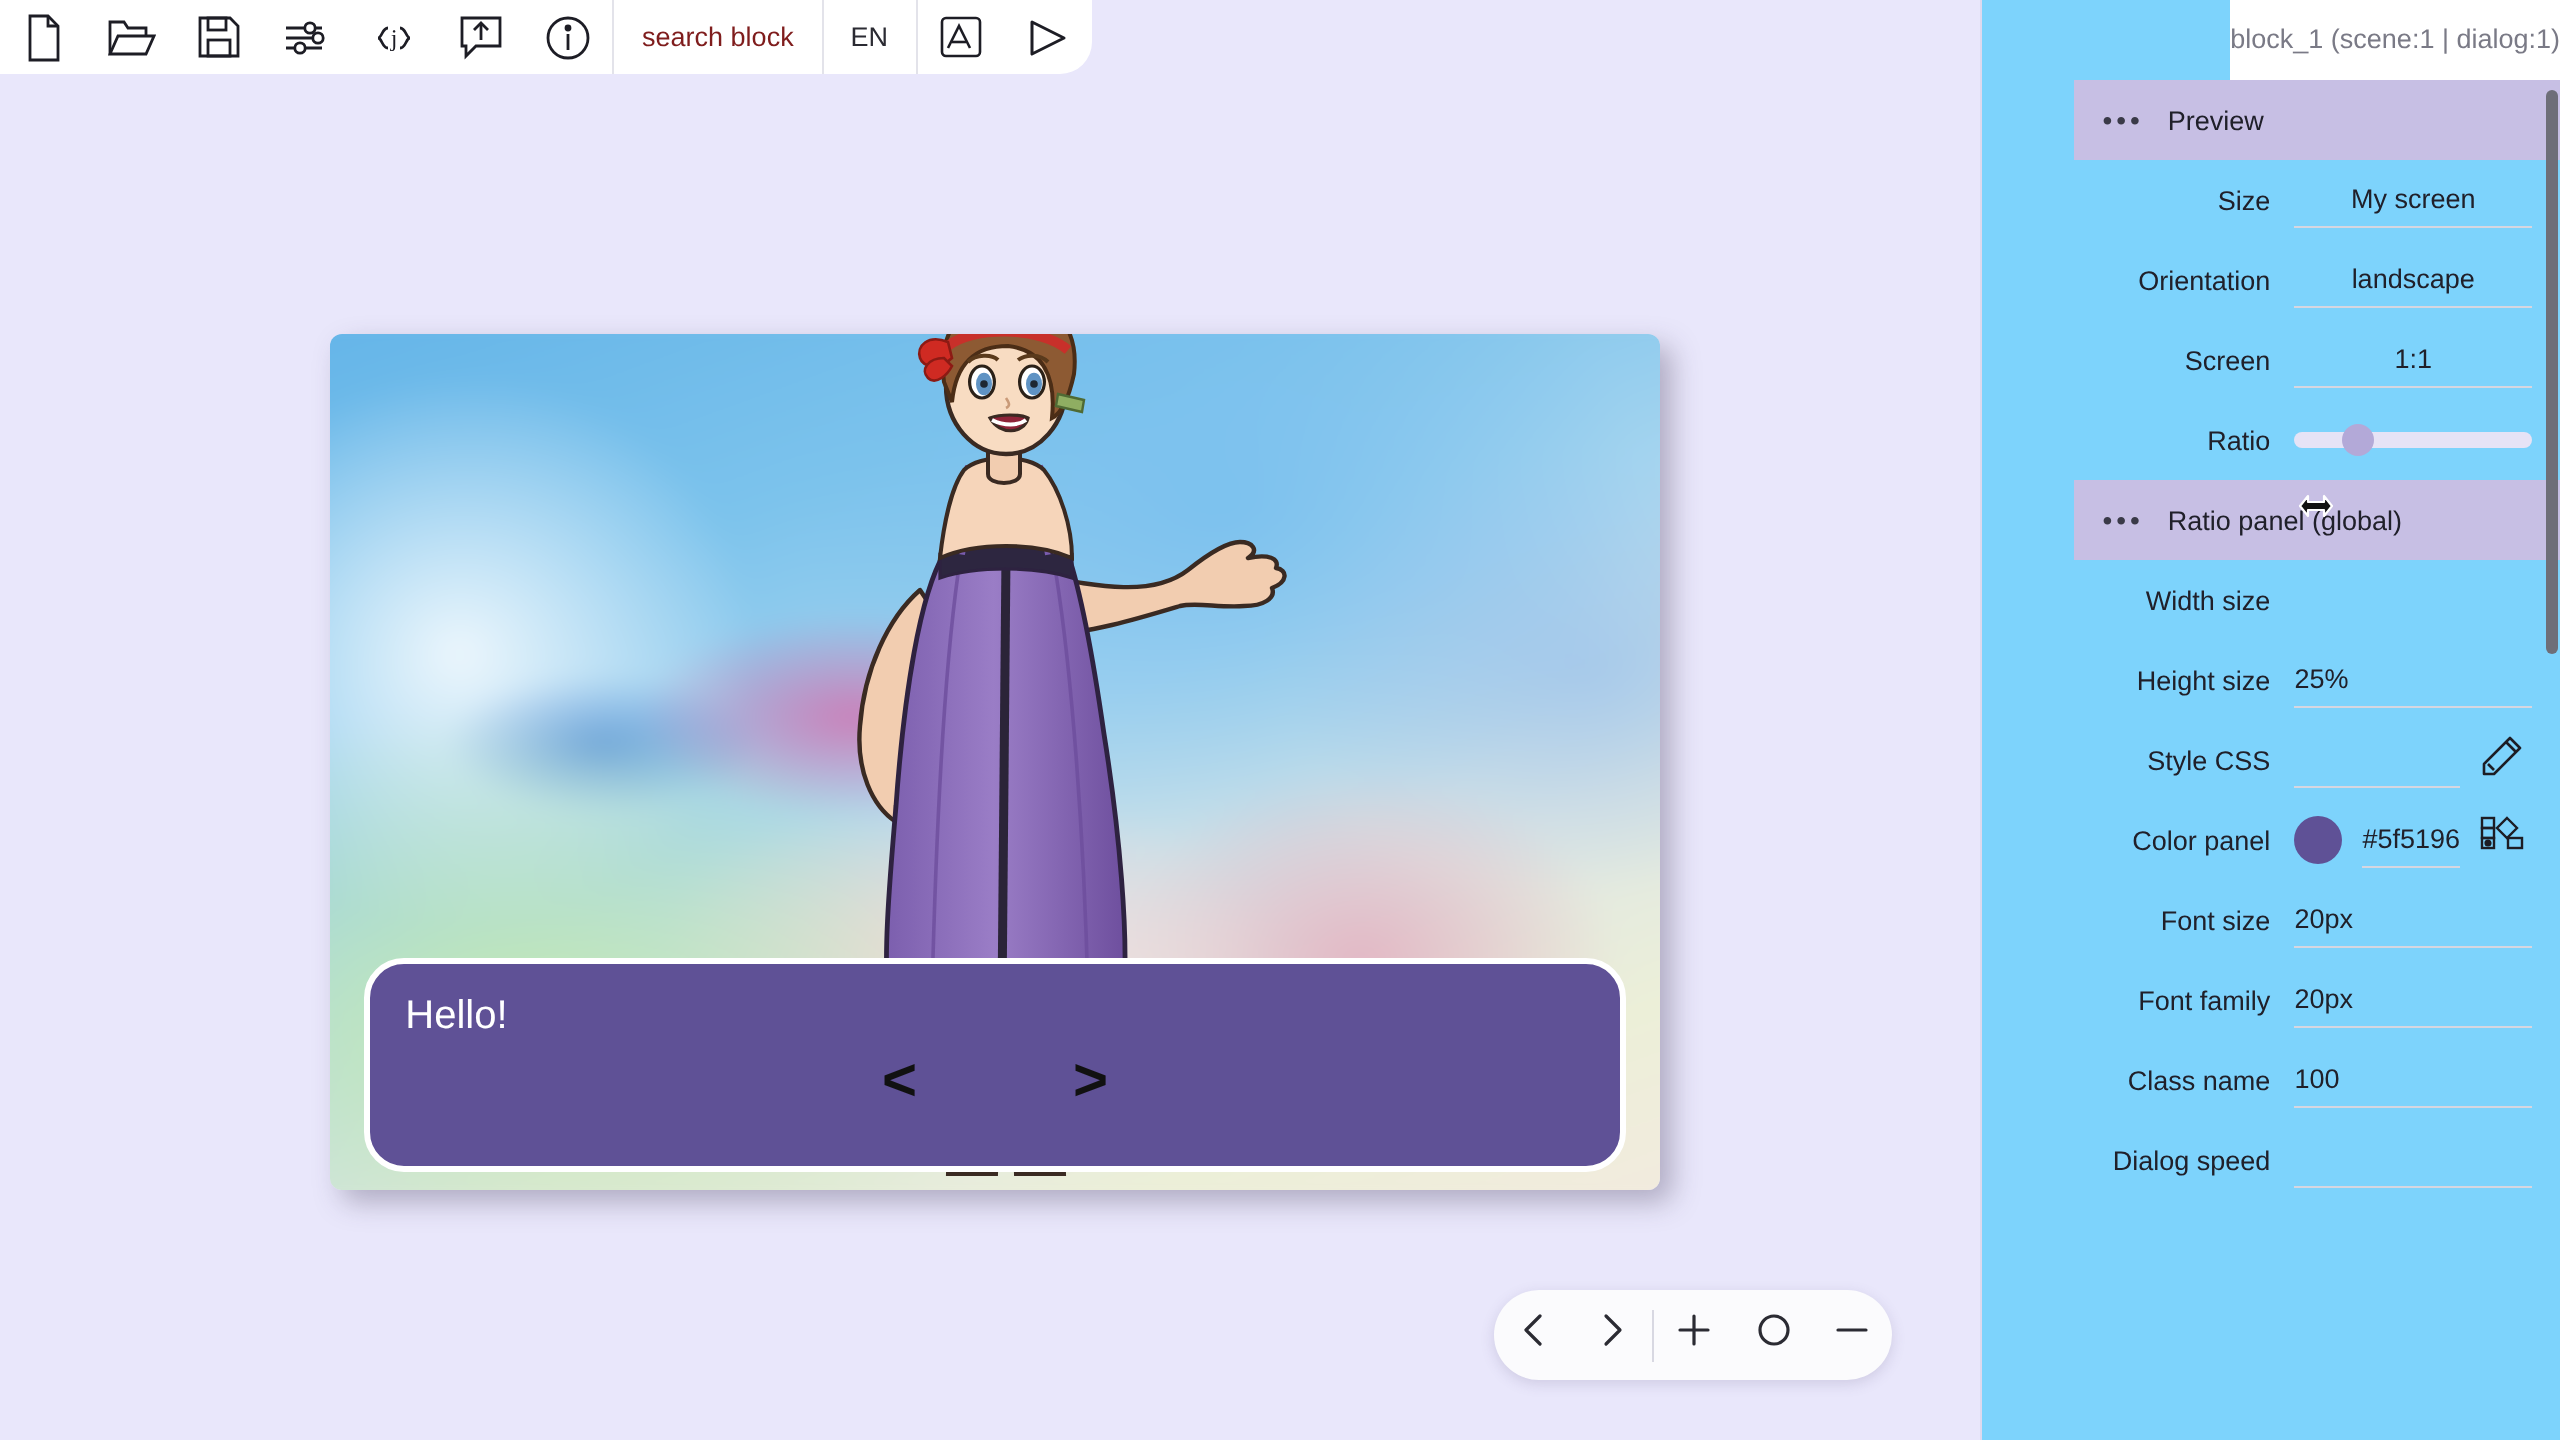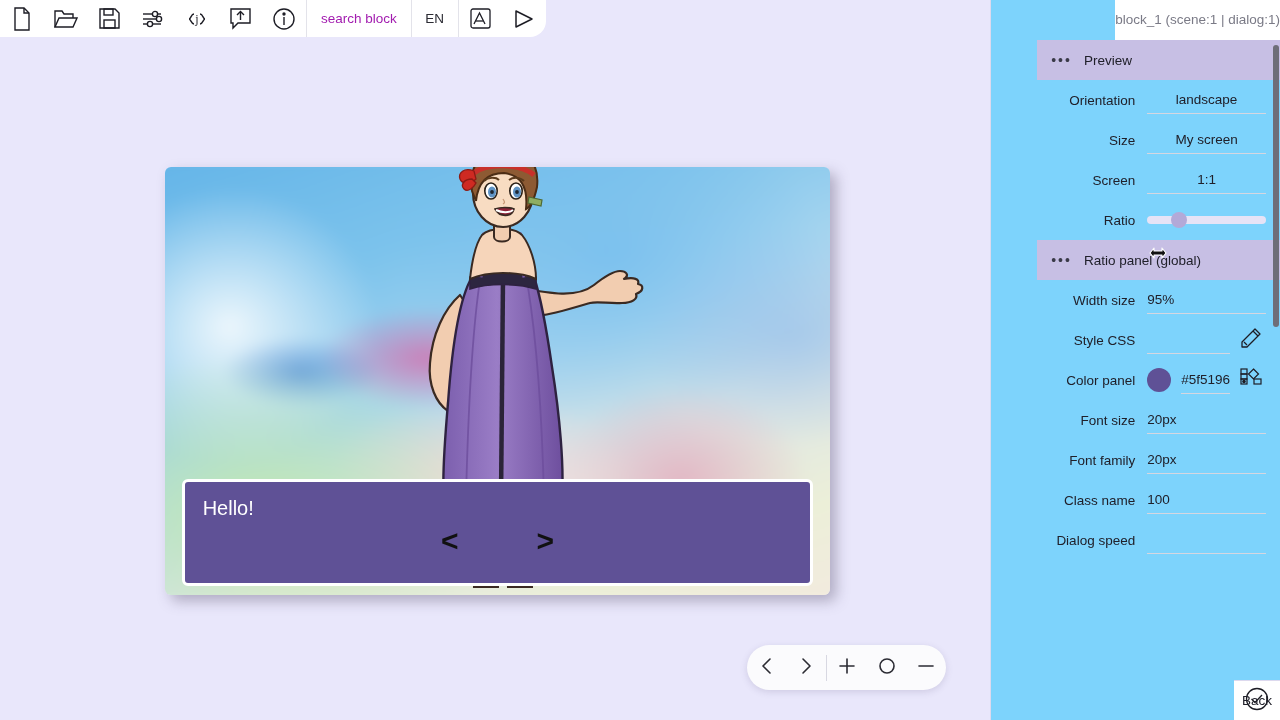--- a/index.html
+++ b/index.html
@@ -27,21 +27,21 @@
   }
   .tb-btn {
     width: 44px; height: 37px;
     display: flex; align-items: center; justify-content: center;
     cursor: pointer;
   }
   .tb-btn svg { display: block; }
   .tb-sep { width: 1px; height: 37px; background: #e3e3ea; }
   #tb-search {
     height: 37px; display: flex; align-items: center;
-    padding: 0 14px; color: #a21caf; font-size: 13.5px;
+    padding: 0 14px; color: #7f1d1d; font-size: 13.5px;
     cursor: text; white-space: nowrap;
   }
   #tb-lang {
     height: 37px; display: flex; align-items: center; justify-content: center;
     width: 46px; color: #2b2b33; font-size: 13.5px; cursor: pointer;
   }
 
   
   #preview-frame {
     position: absolute; left: 165px; top: 167px;
@@ -69,21 +69,21 @@
     position: absolute; left: 50%; top: 0; height: 100%;
     transform: translateX(-50%);
   }
   
   #dialog-panel {
     position: absolute;
     left: 2.5%; width: 95%;
     bottom: 2%; height: 25%;
     background: #5f5196;
     border: 3px solid #ffffff;
-    border-radius: 6px;
+    border-radius: 20px;
     color: #fff;
     padding: 14px 18px;
     min-height: 95px;
   }
   #dialog-text { font-size: 20px; line-height: 1.2; }
   #dialog-nav {
     position: absolute; left: 0; right: 0; top: 44px;
     display: flex; justify-content: center; gap: 78px;
     font-size: 30px; font-weight: bold; color: #111;
   }
@@ -408,47 +408,50 @@
     <div id="panel-title">block_1 (scene:1 | dialog:1)</div>
 
     <div id="panel-scroll">
 
       <div class="section-head">
         <span class="dots">•••</span>
         <span>Preview</span>
       </div>
 
       <div class="prop-row">
+        <div class="prop-label">Size</div>
+        <div class="prop-field centered">My screen</div>
+      </div>
+      <div class="prop-row">
         <div class="prop-label">Orientation</div>
         <div class="prop-field centered">landscape</div>
-      </div>
-      <div class="prop-row">
-        <div class="prop-label">Size</div>
-        <div class="prop-field centered">My screen</div>
       </div>
       <div class="prop-row">
         <div class="prop-label">Screen</div>
         <div class="prop-field centered">1:1</div>
       </div>
       <div class="prop-row">
         <div class="prop-label">Ratio</div>
         <div class="slider-wrap">
           <div class="slider-track"></div>
           <div class="slider-thumb"></div>
         </div>
       </div>
 
       <div class="section-head">
         <span class="dots">•••</span>
         <span>Ratio panel (global)</span>
       </div>
 
       <div class="prop-row">
         <div class="prop-label">Width size</div>
-        <div class="prop-field">95%</div>
+      </div>
+      <div class="prop-row">
+        <div class="prop-label">Height size</div>
+        <div class="prop-field">25%</div>
       </div>
       <div class="prop-row">
         <div class="prop-label">Style CSS</div>
         <div class="prop-field"></div>
         <div class="prop-icon">
           <span>
             <svg width="20" height="20" viewBox="0 0 20 20" fill="none" stroke="#1d1d25" stroke-width="1.3" stroke-linejoin="round">
               <path d="M14 1l5 5L6 19l-5 0 0-5z"></path>
                 <path d="M12 3l5 5"></path>
                 <path d="M3 14l3 3"></path>
@@ -486,31 +489,20 @@
         <div class="prop-field">100</div>
       </div>
       <div class="prop-row">
         <div class="prop-label">Dialog speed</div>
         <div class="prop-field"></div>
       </div>
 
       <div id="panel-scrollbar"></div>
     </div>
 
-    <div id="panel-footer">
-      <div id="footer-ok">
-        <span>
-          <svg width="24" height="24" viewBox="0 0 24 24" fill="none" stroke="#1d1d25" stroke-width="1.3">
-            <circle cx="12" cy="12" r="10.5"></circle>
-              <path d="M6.5 12l3.5 3.5 7-7.5"></path>
-          </svg>
-        </span>
-      </div>
-      <div id="footer-back">Back</div>
-    </div>
   </div>
 
   <div id="resize-cursor">
     <svg width="18" height="16" viewBox="0 0 18 16">
       <path d="M5 3L1 8l4 5V10h8v3l4-5-4-5v3H5z" fill="#111" stroke="#fff" stroke-width="1.1" stroke-linejoin="round"></path>
     </svg>
   </div>
 </div>
 
 </body></html>

